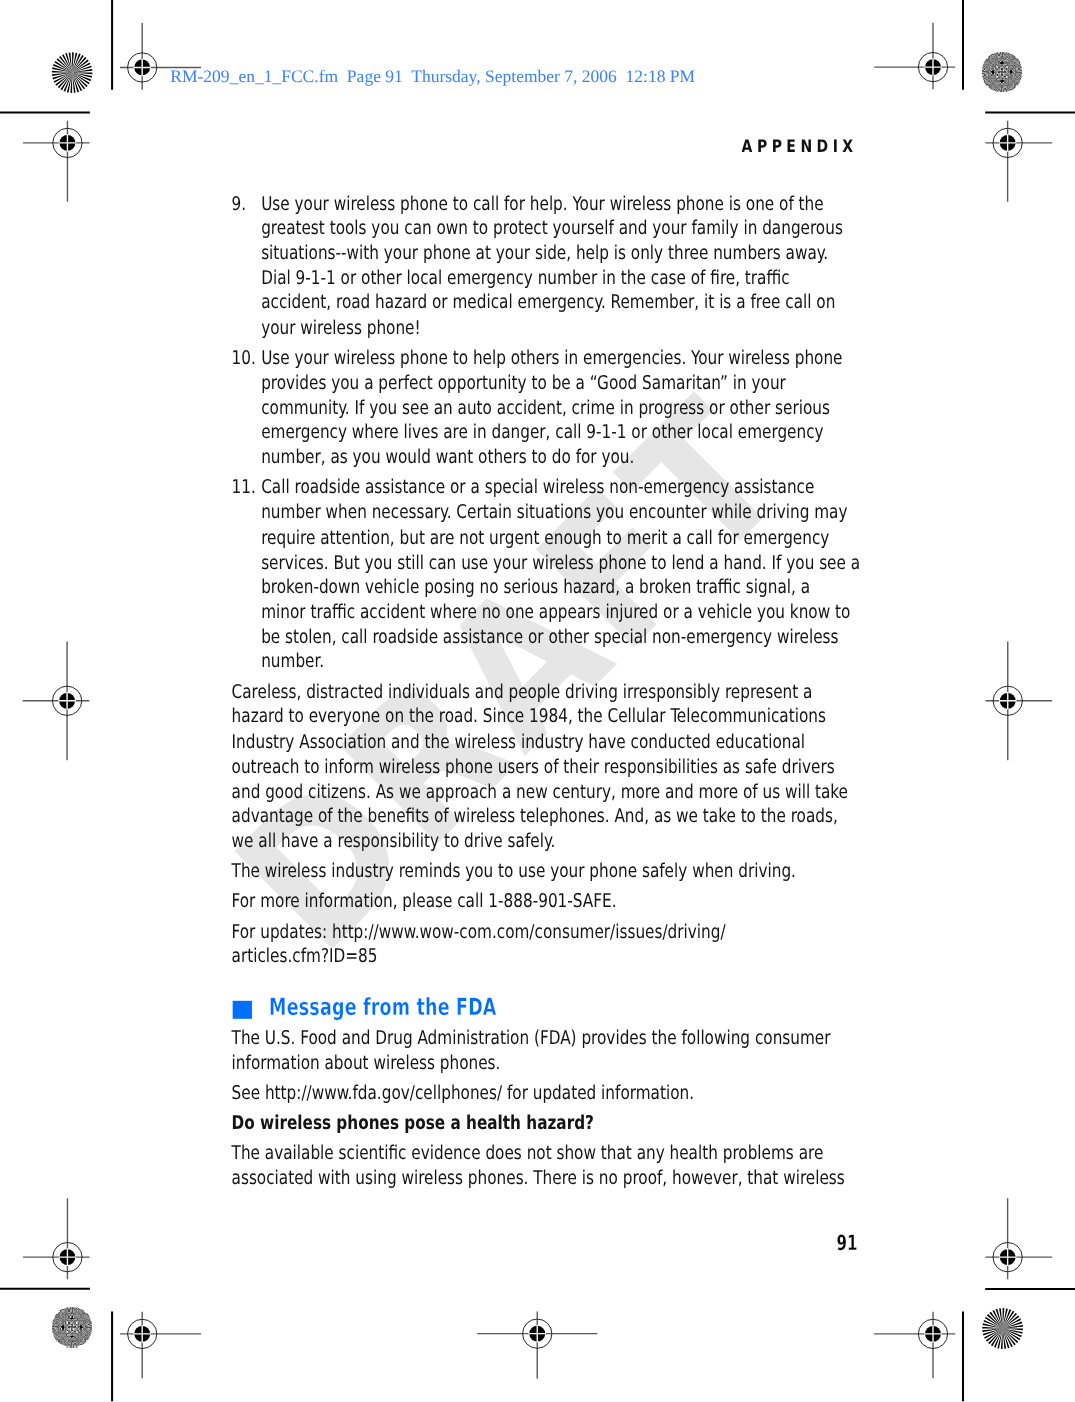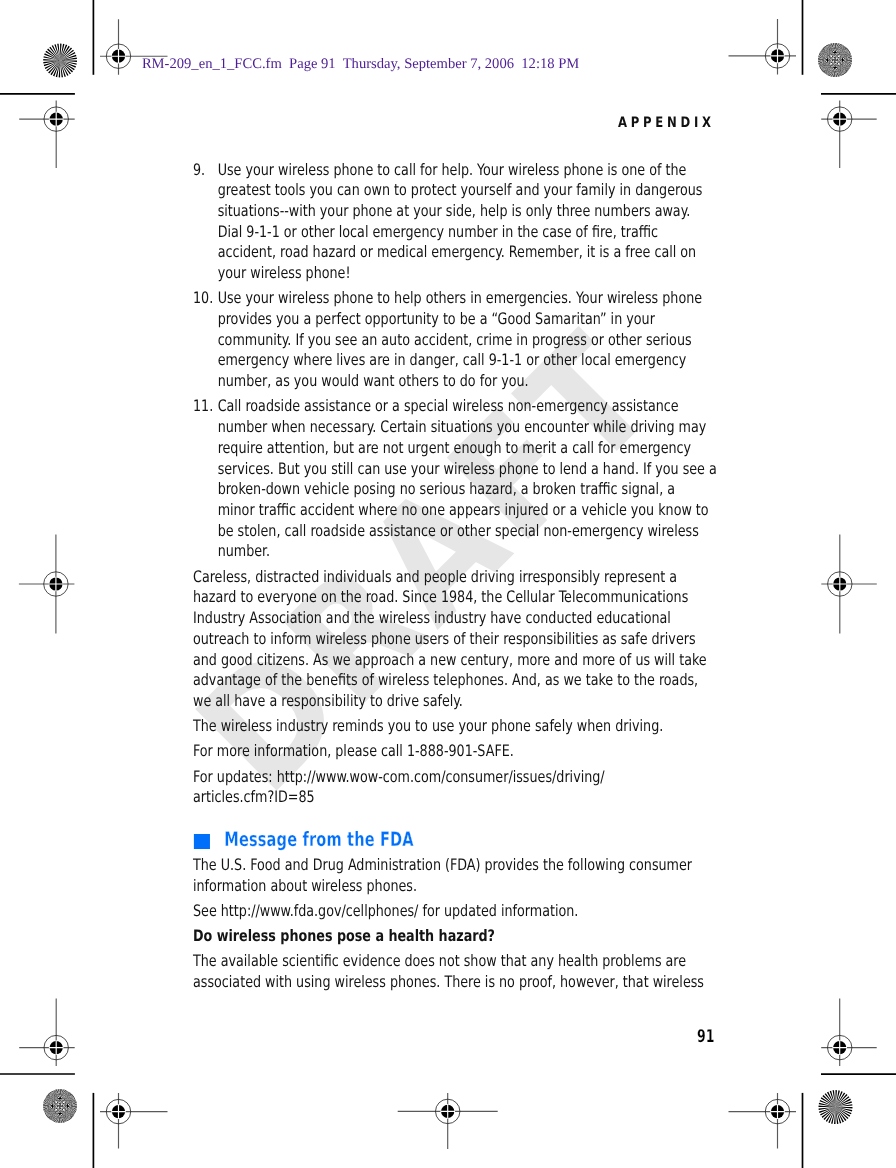--- a/index.html
+++ b/index.html
@@ -10,21 +10,21 @@
   .abs{position:absolute;}
   svg{display:block;}
 
   #marks{position:absolute;left:0;top:0;width:896px;height:1168px;}
   #watermark-layer{position:absolute;left:0;top:0;width:896px;height:1168px;overflow:hidden;}
   #draft-text{position:absolute;left:428px;top:563px;transform-origin:50% 50%;
               transform:translate(-50%,-50%) rotate(-45deg);font-weight:700;font-size:158px;
               color:#e6e6e6;letter-spacing:6px;white-space:nowrap;line-height:1;}
 
   #print-header{left:141.9px;top:56px;transform:translateZ(0);font-family:"Liberation Serif",serif;font-size:14.6px;
-                color:#4c1d95;white-space:pre;letter-spacing:0px;}
+                color:#3b82f6;white-space:pre;letter-spacing:0px;}
   #running-head{left:618.3px;top:114.6px;transform:scaleX(0.9) translateZ(0);transform-origin:0 0;font-size:14.4px;font-weight:700;letter-spacing:4.15px;color:#111;}
   #page-number{left:697.4px;top:1027.2px;font-size:17.5px;font-weight:700;color:#000;
                transform:scaleX(0.80) translateZ(0);transform-origin:0 0;
                -webkit-text-stroke:0.25px #fff;}
 
   
   #content{position:absolute;left:192.8px;top:159.5px;width:600px;
            transform:scaleX(0.8925) translateZ(0);transform-origin:0 0;}
   .para{font-size:15.85px;line-height:20.72px;color:#141414;margin:0;padding:0;white-space:pre;}
   .gap{height:4.5px;}

